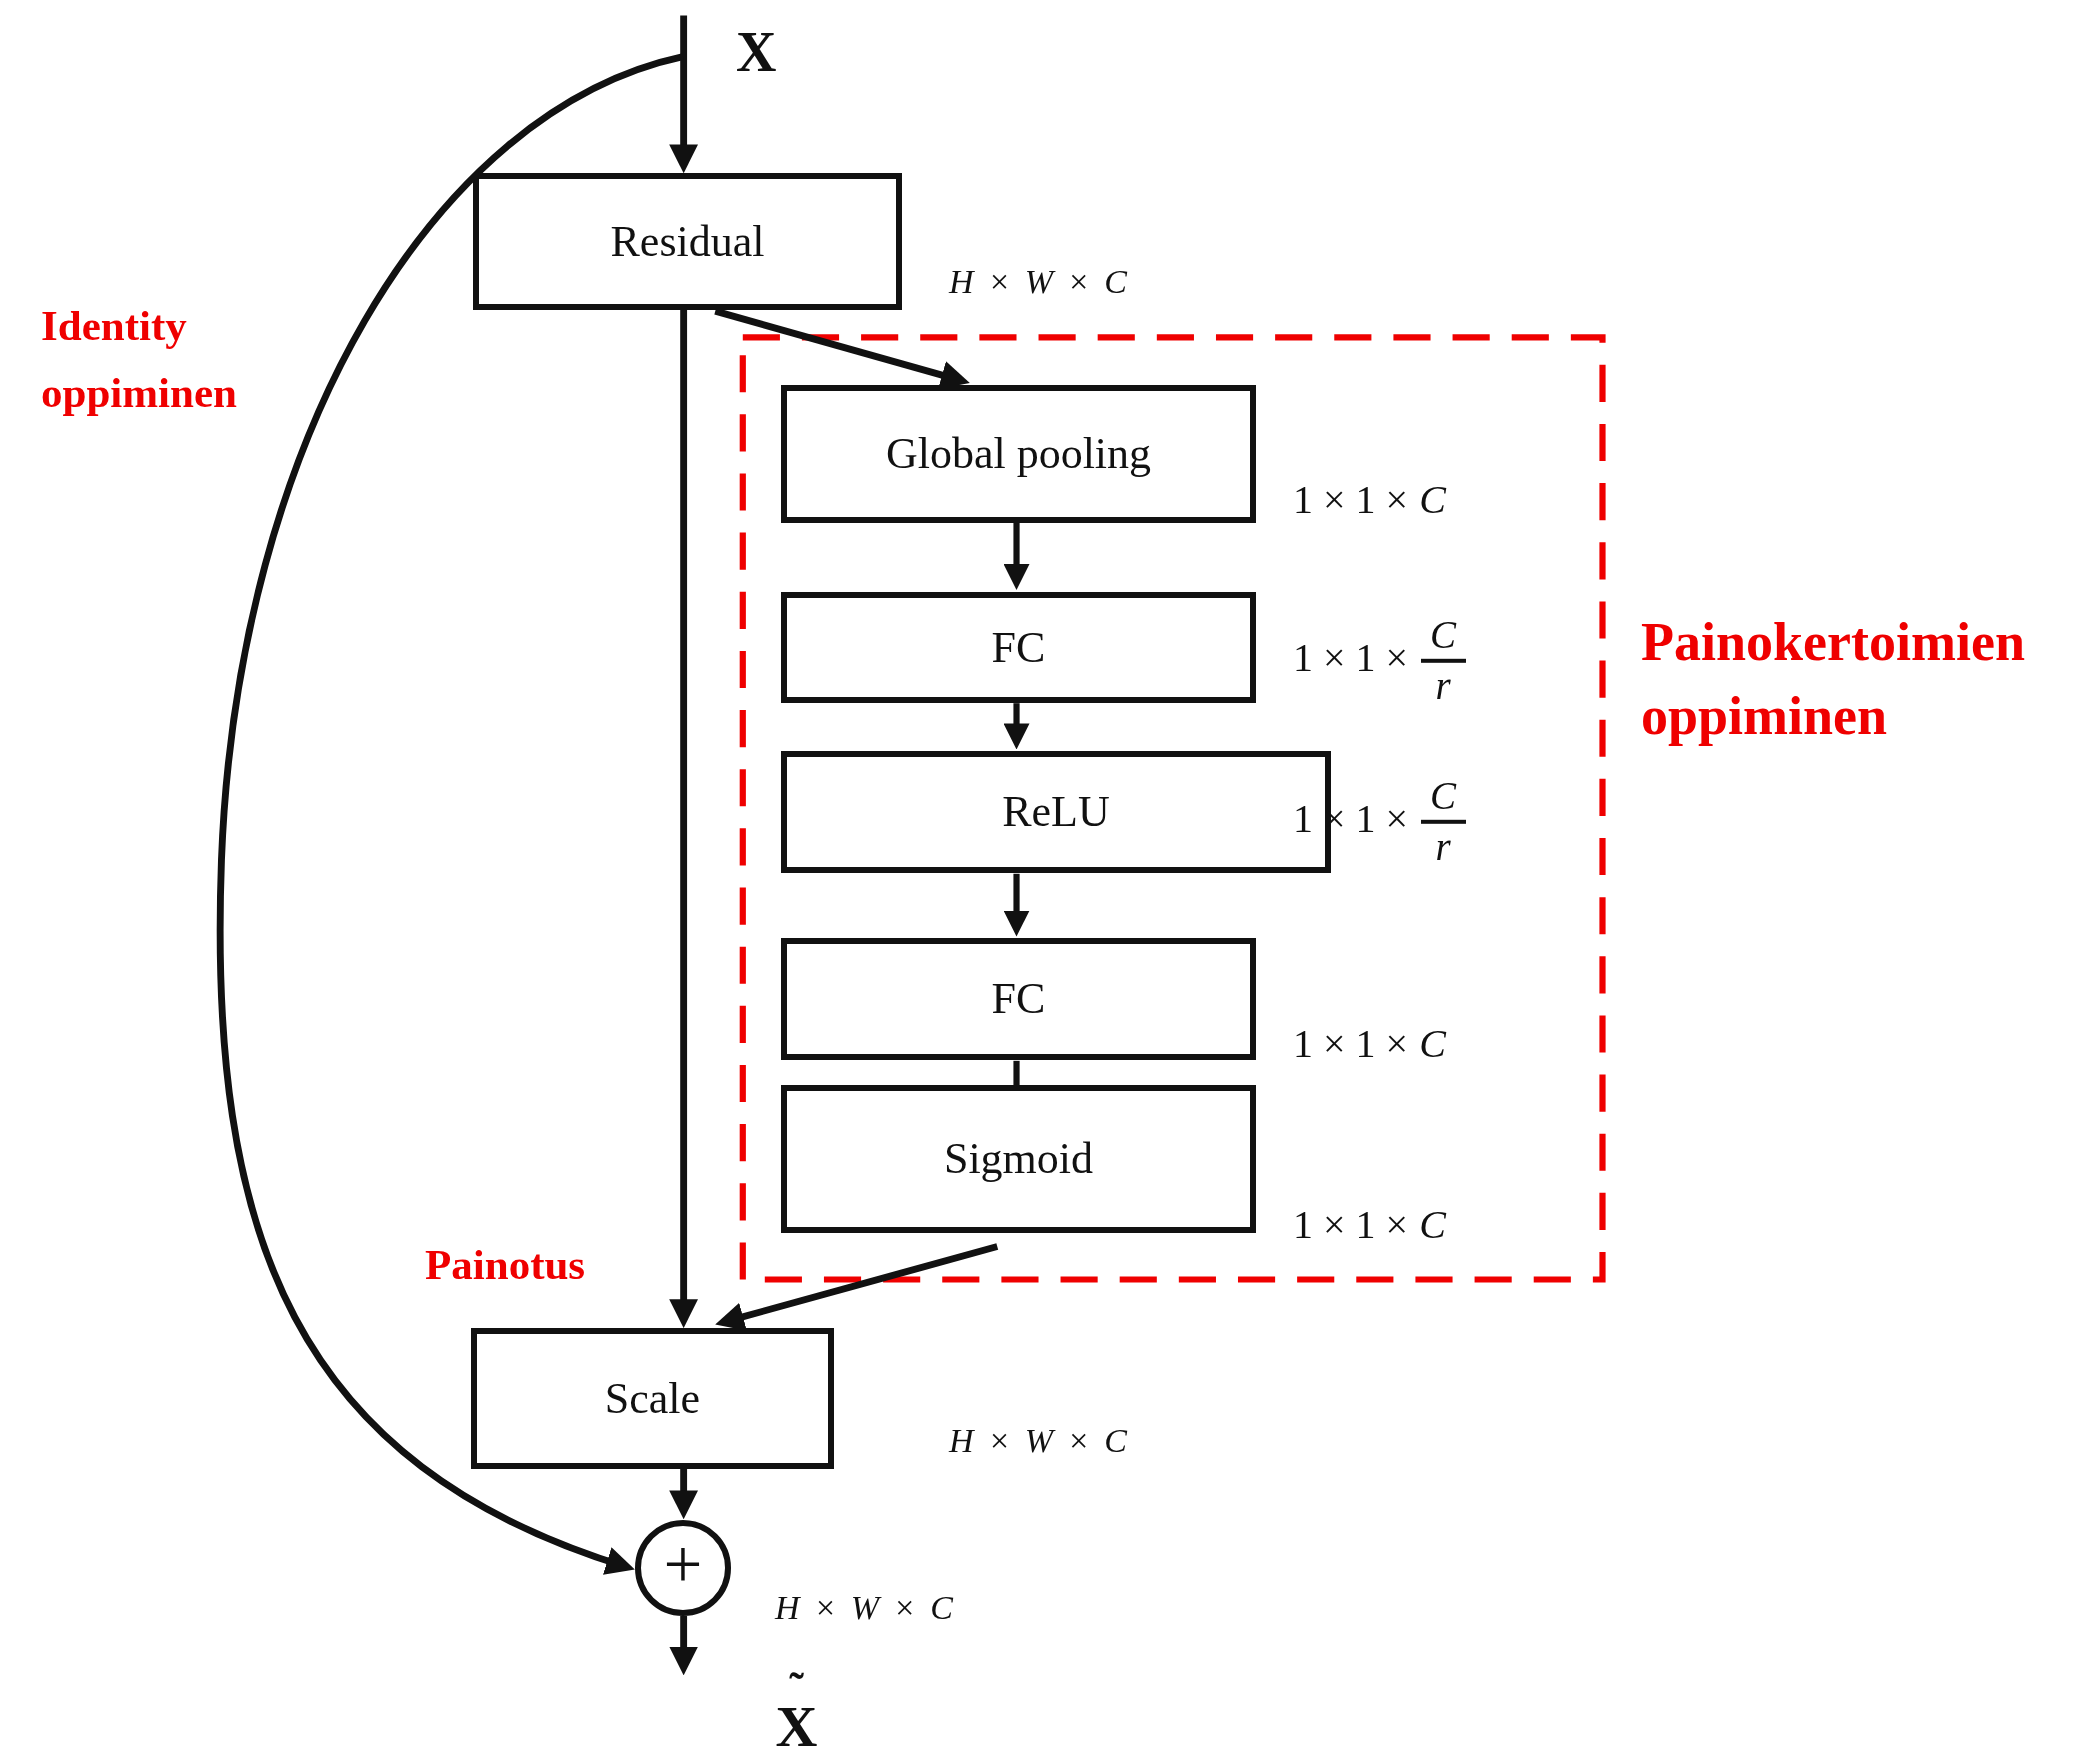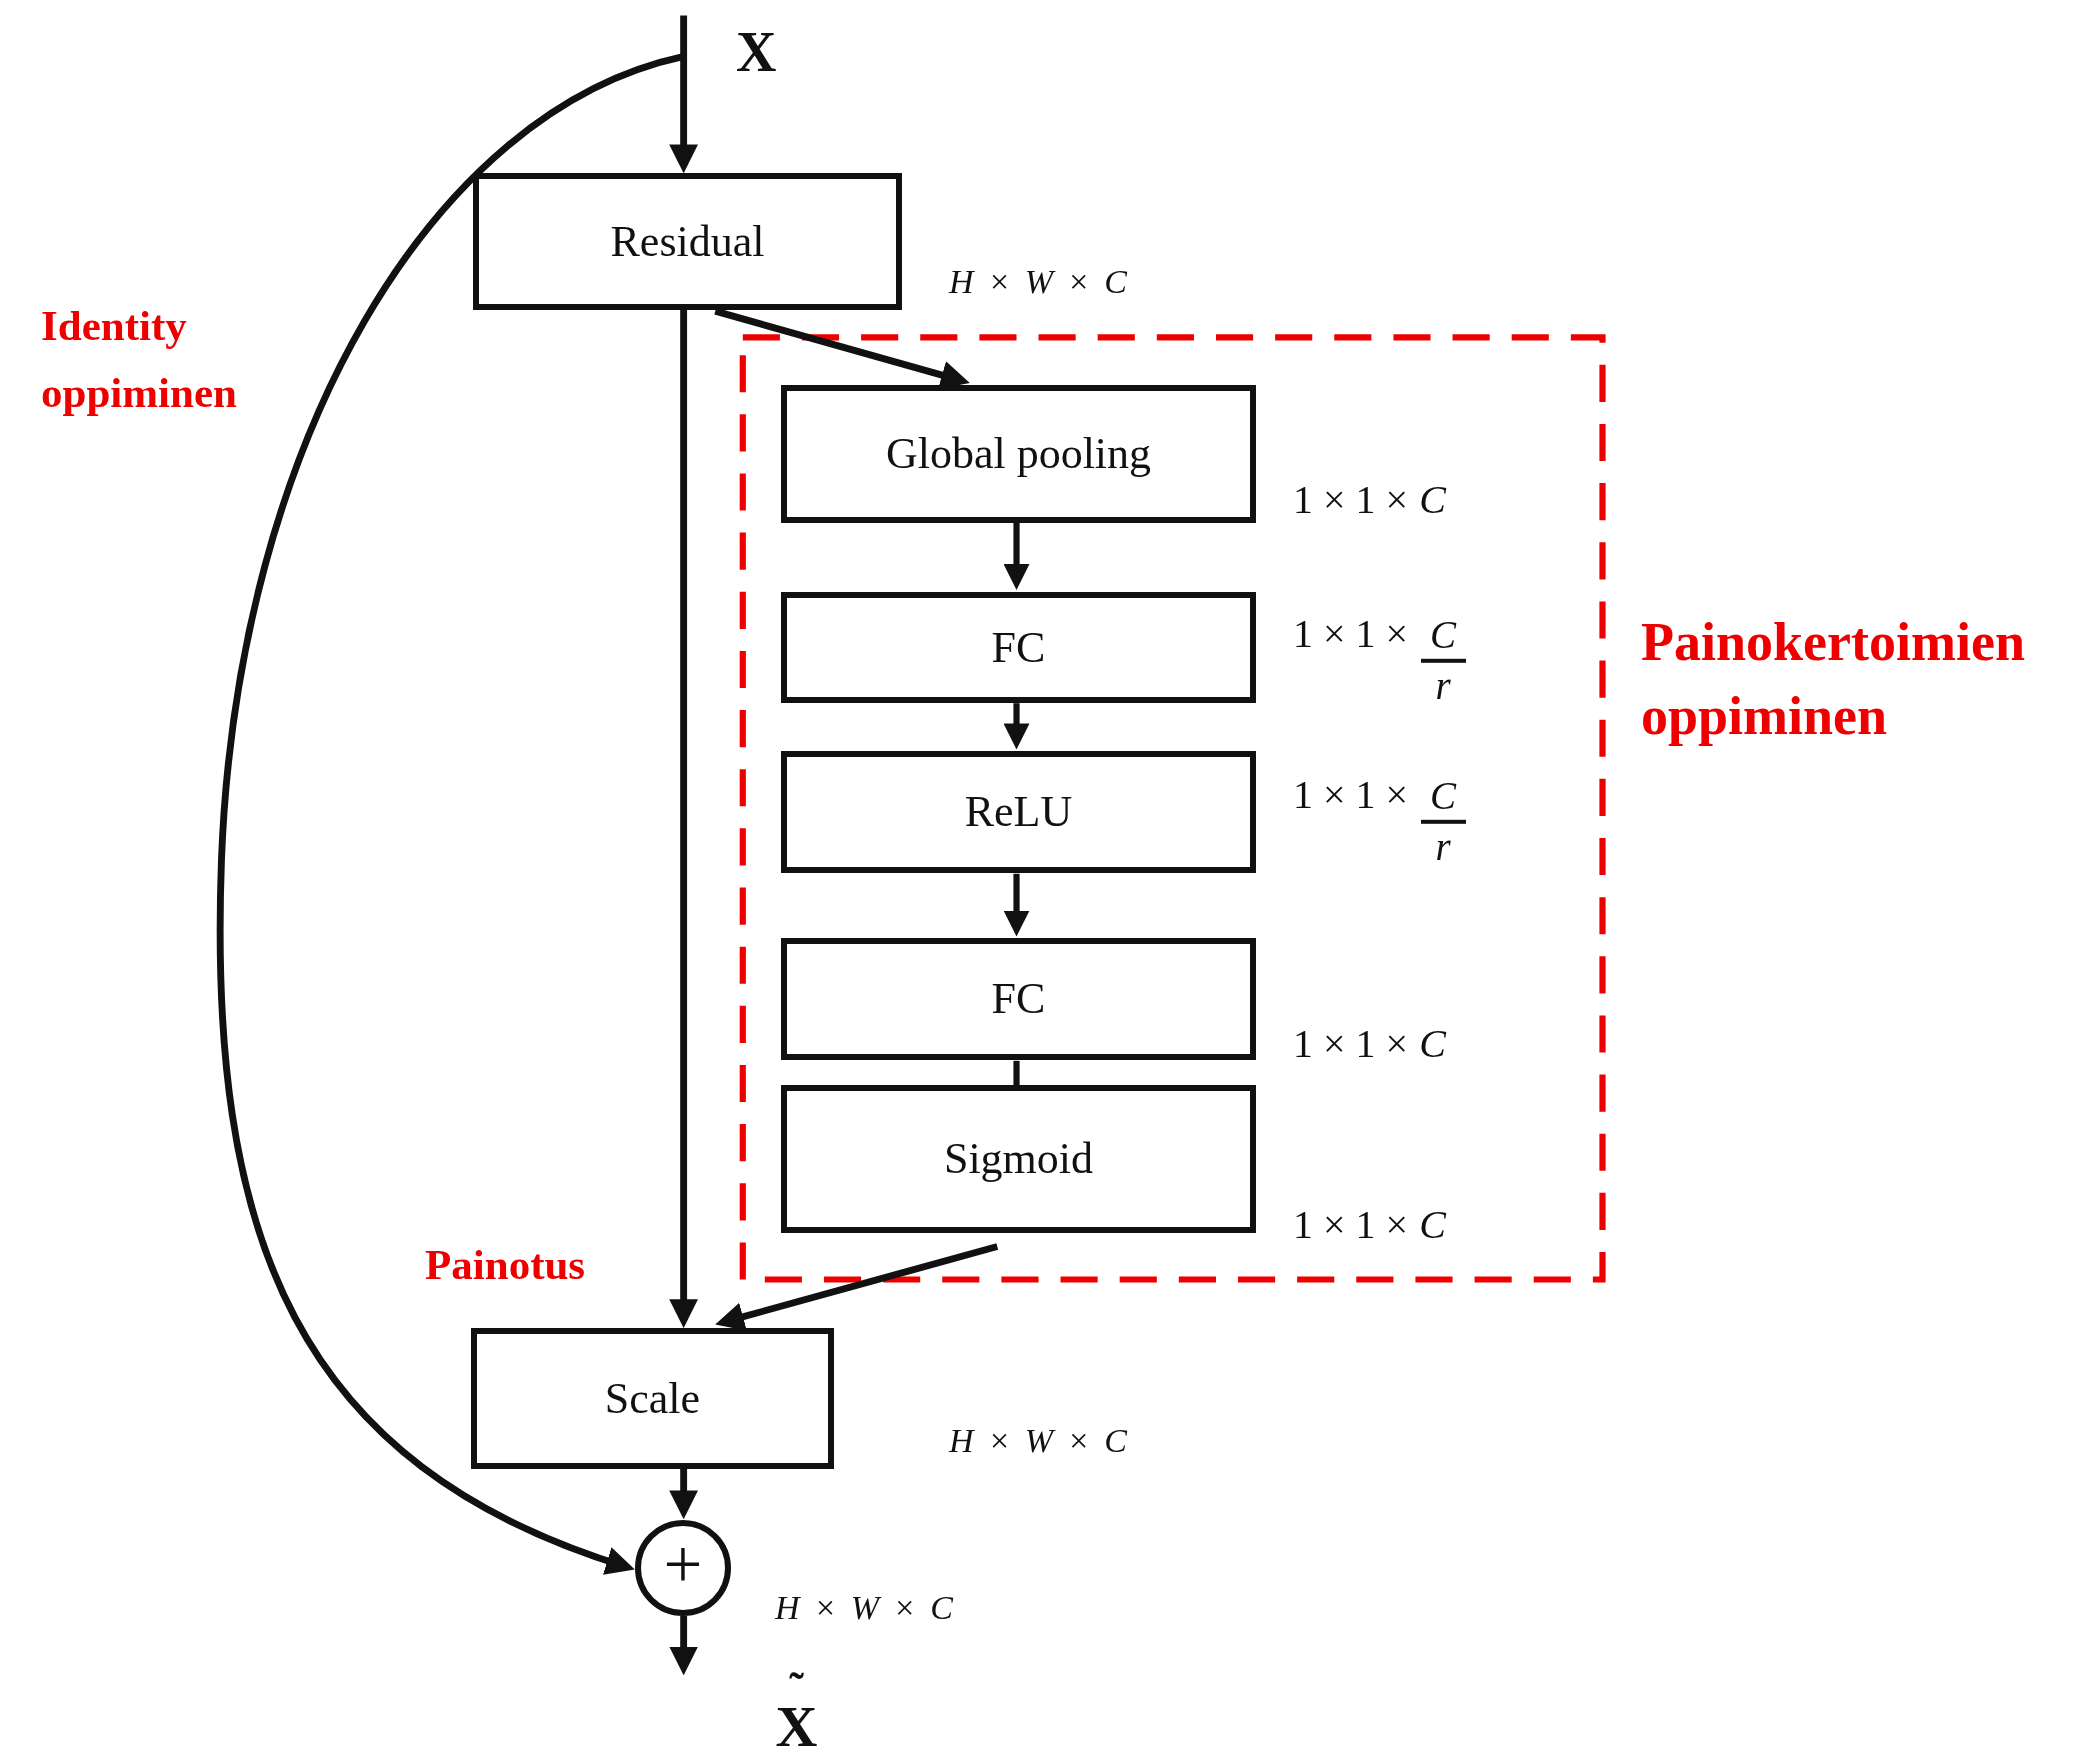--- a/index.html
+++ b/index.html
@@ -26,21 +26,21 @@
   .hwc{
     position:absolute;
     font-style:italic;
     font-size:34px;line-height:48px;
     letter-spacing:2.8px;
     white-space:nowrap;
   }
 
   .one-dim{
     position:absolute;
-    display:flex;
+    display:flex;align-items:center;
     font-size:40px;line-height:1.1;
     white-space:nowrap;
   }
   .one-dim .math-var{font-style:italic;margin-left:11px;}
   .frac{
     display:inline-flex;flex-direction:column;align-items:center;
     margin-left:12.4px;transform:translateY(2.8px);
   }
   .frac .num{
     font-style:italic;font-size:39px;line-height:1.05;
@@ -136,21 +136,21 @@
     <span class="bl">FC</span>
   </div>
   <div class="one-dim" style="left:1293px;top:612px">
     <span>1 × 1 ×</span>
     <span class="frac">
       <span class="num">C</span>
       <span class="den">r</span>
     </span>
   </div>
 
-  <div class="box" style="left:781px;top:751px;width:475px;height:122px">
+  <div class="box" style="left:781px;top:751px;width:550px;height:122px">
     <span class="bl">ReLU</span>
   </div>
   <div class="one-dim" style="left:1293px;top:773px">
     <span>1 × 1 ×</span>
     <span class="frac">
       <span class="num">C</span>
       <span class="den">r</span>
     </span>
   </div>
 

